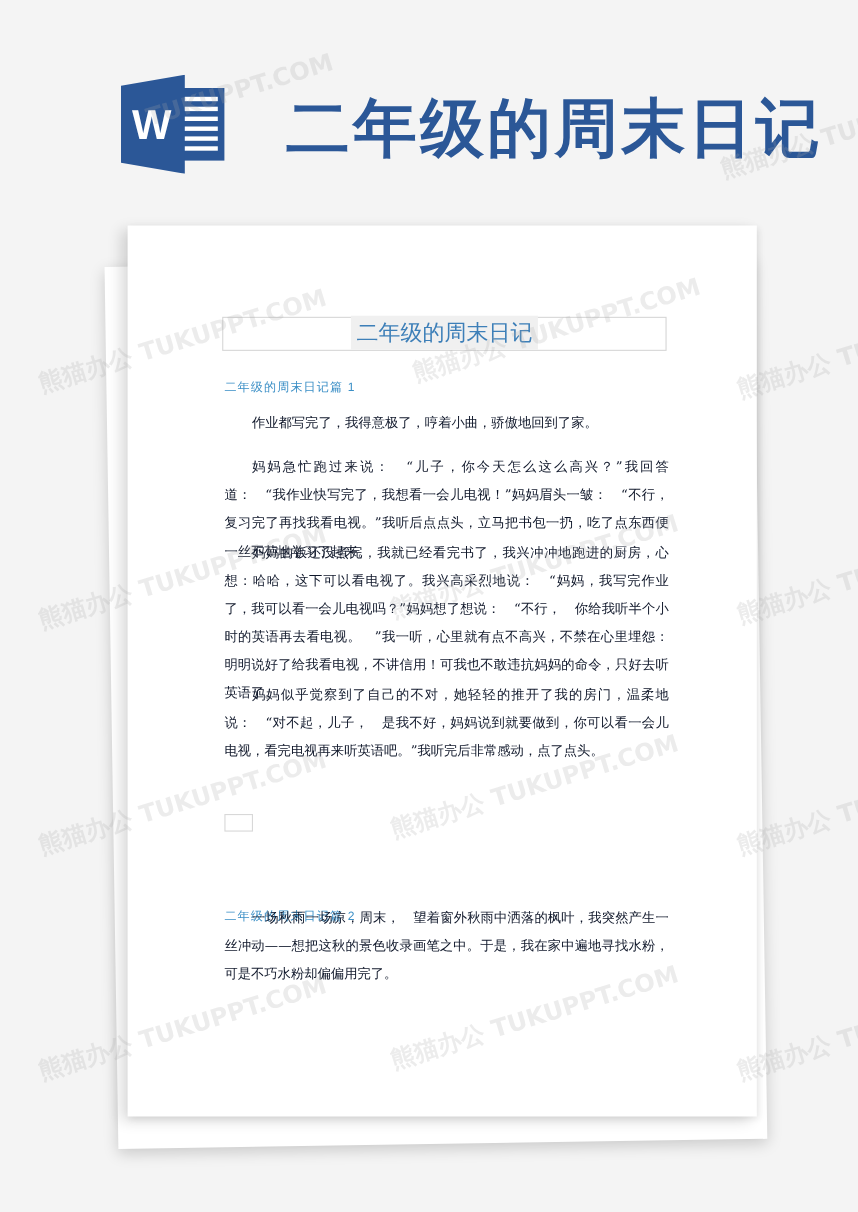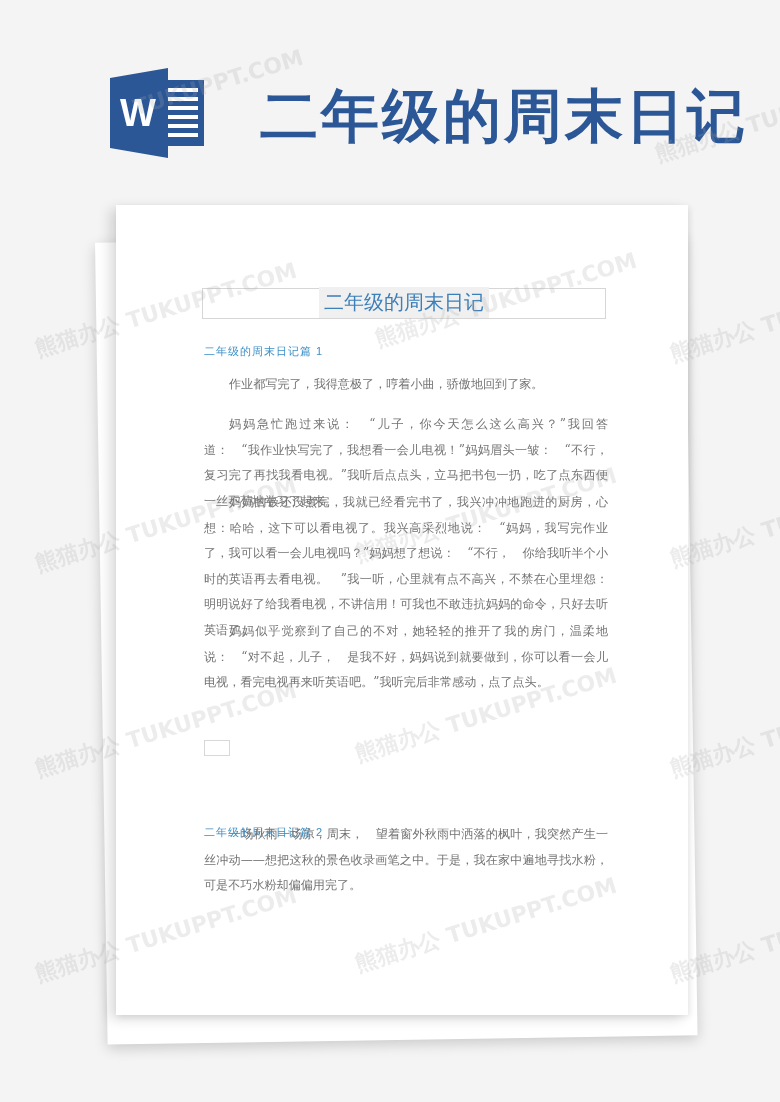--- a/index.html
+++ b/index.html
@@ -41,21 +41,21 @@
     color: #3d7fb8; font-size: 20px; line-height: 31px; text-align: center;
     white-space: nowrap;
   }
   .section-heading {
     position: absolute; left: 88px;
     color: #3b8fc6; font-size: 11px; letter-spacing: 1px; white-space: nowrap;
     font-family: Liberation Sans, sans-serif;
   }
   .para {
     position: absolute; left: 88px; width: 404px;
-    color: #737373; font-size: 12.1px; line-height: 25.5px;
+    color: #0f172a; font-size: 12.1px; line-height: 25.5px;
     text-indent: 25px; text-align: justify;
     font-family: "DejaVu Serif", "Liberation Serif", serif;
   }
   .small-box {
     position: absolute; left: 88px; top: 535px; width: 24px; height: 14px;
     border: 1px solid #d8d8d8;
   }
   
   .wm {
     position: absolute; color: rgba(170,170,170,0.22);

